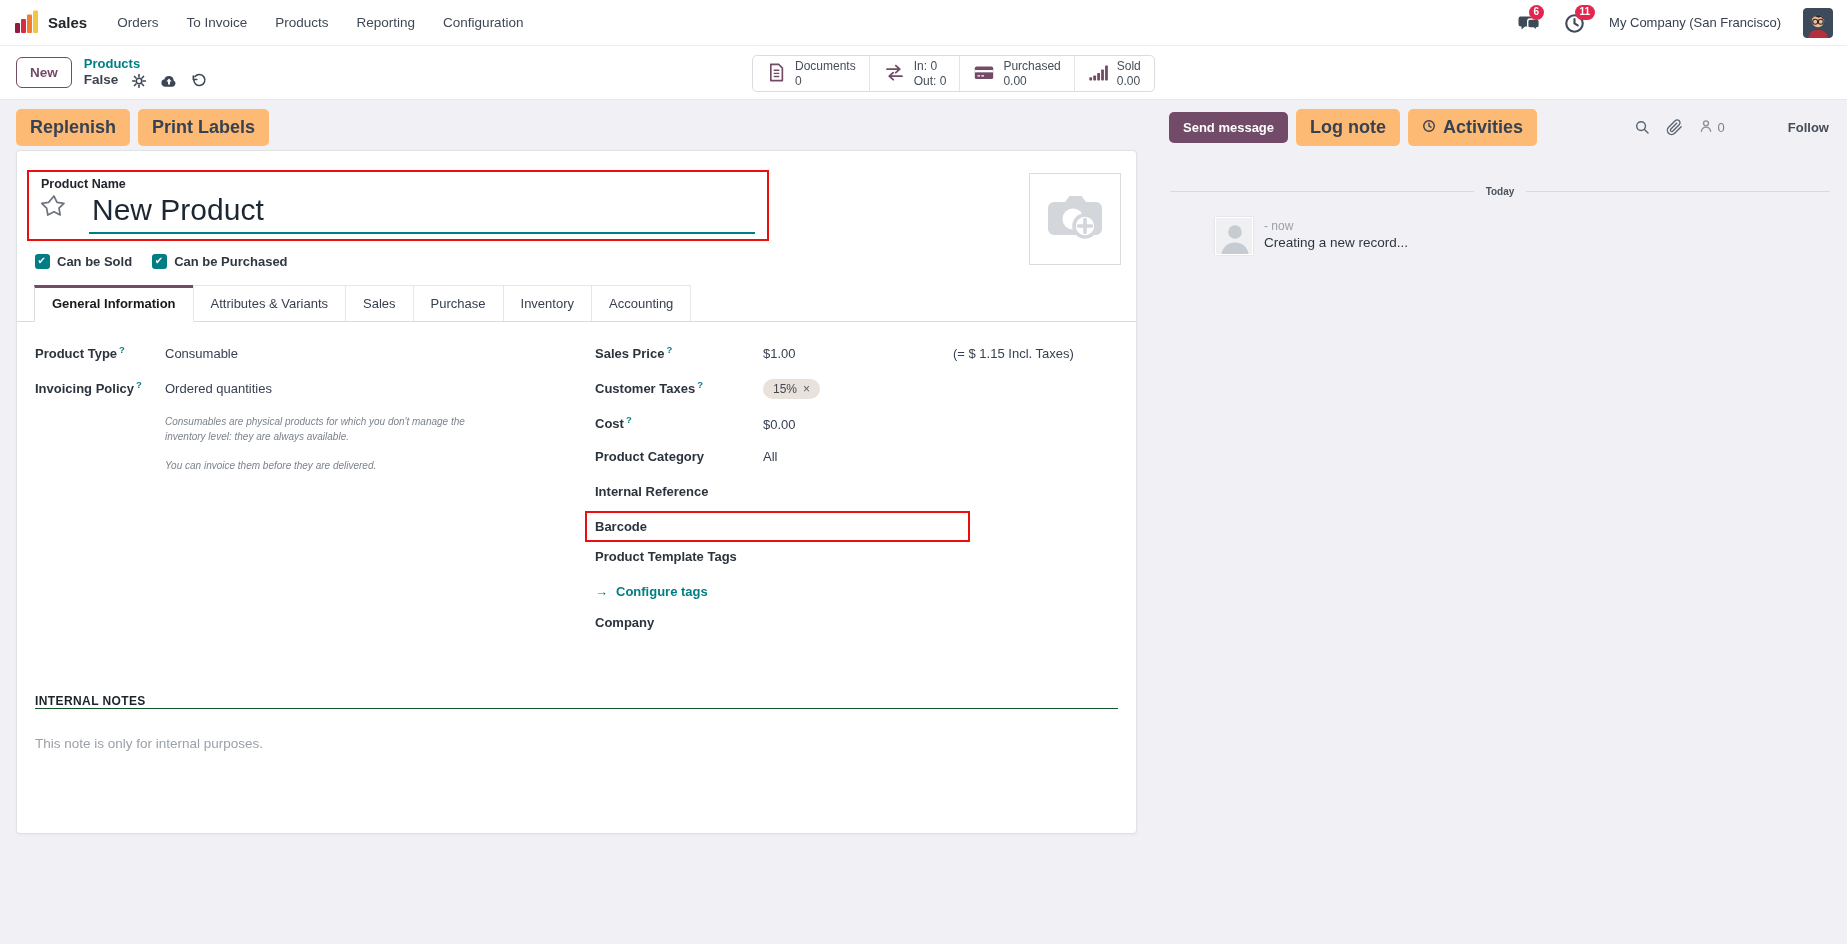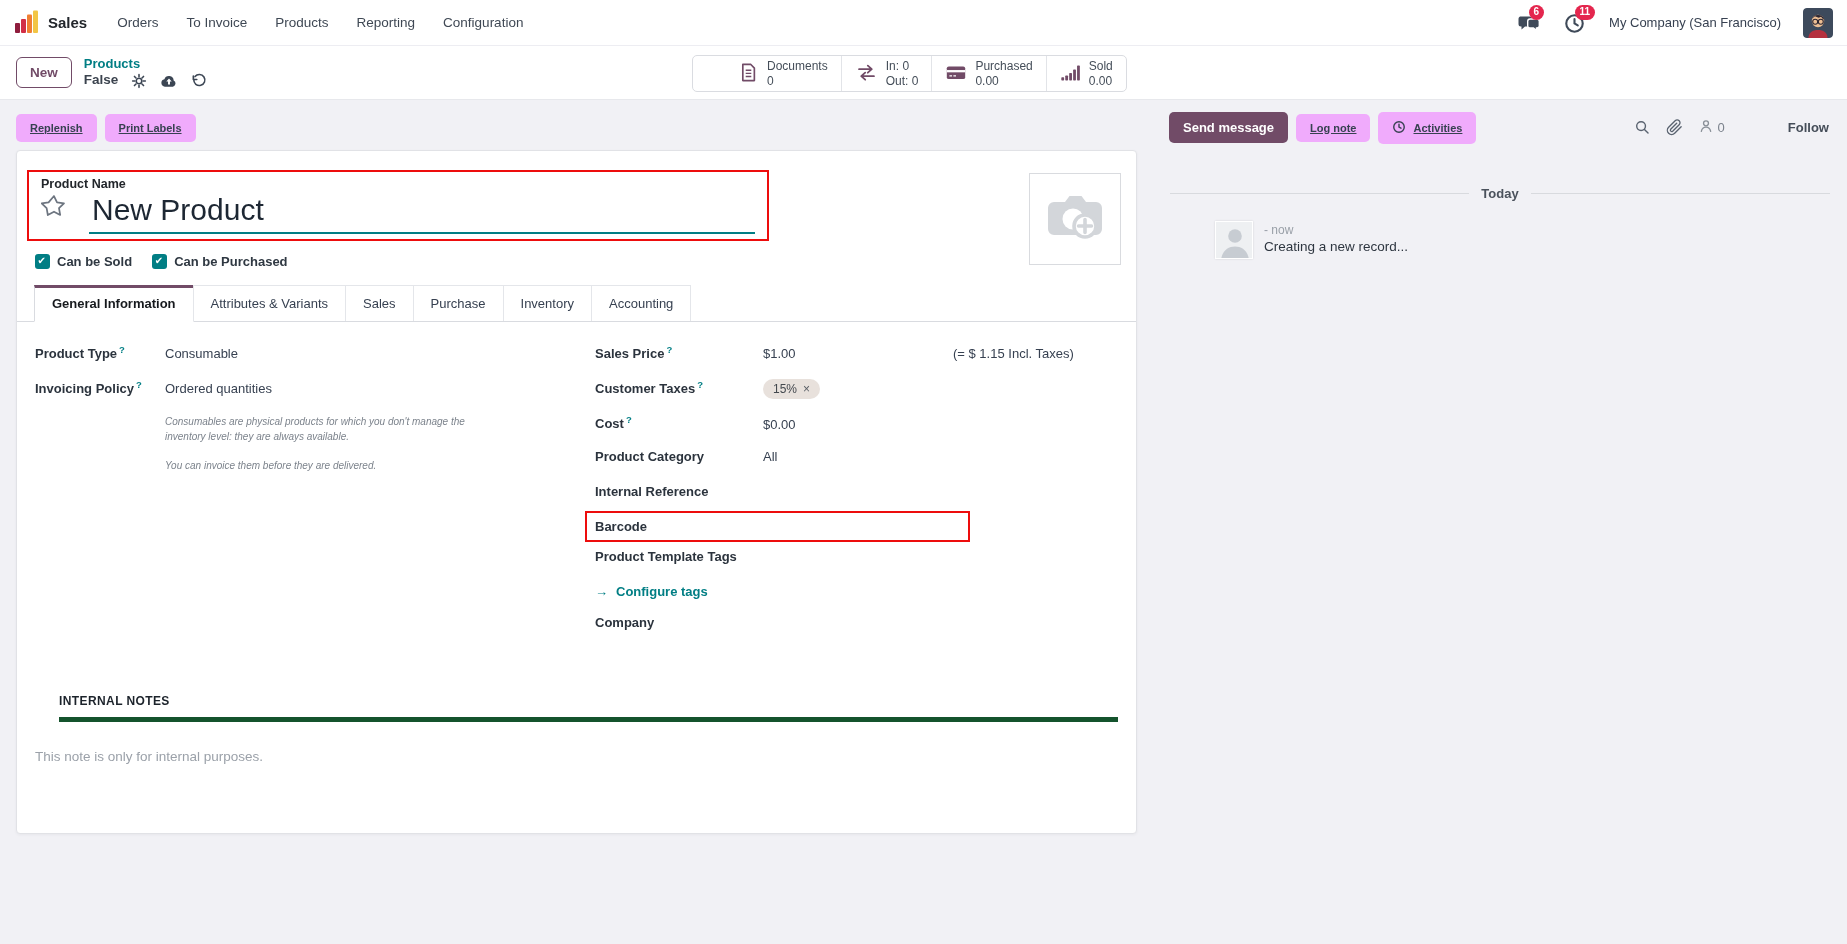--- a/index.html
+++ b/index.html
@@ -19,28 +19,28 @@
   .user-avatar { width:30px; height:30px; border-radius:4px; overflow:hidden; cursor:pointer; }
 
   
   .control-panel { height:54px; background:#fff; border-bottom:1px solid #e7e8ec; display:flex; align-items:center; padding:0 16px; position:relative; }
   .btn-new { border:1px solid #714B67; color:#714B67; background:#fff; font-weight:700; font-size:13.5px; padding:7px 13px; border-radius:6px; cursor:pointer; }
   .bc-block { margin-left:12px; display:flex; flex-direction:column; line-height:1.25; }
   .bc-parent { color:#017E84; font-size:13px; font-weight:600; cursor:pointer; }
   .bc-row { display:flex; align-items:center; gap:13px; }
   .bc-current { font-size:13.5px; color:#3b434e; font-weight:600; }
   .bc-icon { cursor:pointer; display:inline-flex; }
-  .stat-group { position:absolute; left:692px; top:9px; display:flex; border:1px solid #dadce1; border-radius:5px; background:#fff; height:37px;padding-left:32px; }
+  .stat-group { position:absolute; left:752px; top:9px; display:flex; border:1px solid #dadce1; border-radius:5px; background:#fff; height:37px; }
   .stat-btn { display:flex; align-items:center; gap:8px; padding:0 13px; cursor:pointer; border-left:1px solid #e2e4e8; }
   .stat-btn:first-child { border-left:none; }
   .stat-text { display:flex; flex-direction:column; line-height:1.25; font-size:12px; color:#454e59; }
 
   
   .action-row { display:flex; align-items:center; padding:0 16px; margin:11px 0 6px; height:33px; }
-  .btn-gray { background:#f0abfc; border:none; color:#374151; font-size:11px; font-weight:600; padding:8px 14px; border-radius:5px; cursor:pointer; margin-right:8px; display:inline-flex; align-items:center; gap:7px;text-decoration:underline; }
+  .btn-gray { background:#fdba74; border:none; color:#374151; font-size:18px; font-weight:600; padding:8px 14px; border-radius:5px; cursor:pointer; margin-right:8px; display:inline-flex; align-items:center; gap:7px; }
   .btn-primary { background:#714B67; border:none; color:#fff; font-size:13px; font-weight:600; padding:8px 14px; border-radius:5px; cursor:pointer; margin-right:8px; }
   .action-right { margin-left:auto; display:flex; align-items:center; width:662px; }
   .chatter-icons { margin-left:auto; display:flex; align-items:center; gap:15px; }
   .follower { display:flex; align-items:center; gap:4px; color:#7b828c; cursor:pointer; }
   .follow-label { margin-left:48px; margin-right:2px; font-size:13px; font-weight:600; color:#454d58; cursor:pointer; }
   .ic-btn { cursor:pointer; display:inline-flex; }
 
   
   .main-wrap { display:flex; align-items:flex-start; padding-left:16px; }
   .sheet { width:1121px; flex-shrink:0; min-height:684px; background:#fff; border:1px solid #e1e2e6; border-radius:4px; box-shadow:0 1px 3px rgba(40,40,60,.05); position:relative; }
@@ -77,28 +77,28 @@
   .tag-pill { background:#e8e1dc; border-radius:11px; padding:3px 10px; font-size:12px; color:#43484e; display:inline-flex; align-items:center; gap:6px; }
   .tag-x { cursor:pointer; color:#5a5f66; }
   .frow.highlight { border:2px solid #ed0d0d; width:385px; padding:6px 8px; margin-left:-10px; margin-top:-8px; margin-bottom:7px; align-items:center; }
   .link-row { margin:2px 0 16px 0; display:flex; align-items:center; gap:8px; }
   .teal-link { color:#017E84; font-size:13px; font-weight:600; cursor:pointer; }
   .help-block { margin:10px 0 0 130px; max-width:305px; font-style:italic; color:#7c838c; line-height:1.5; font-size:10px; }
   .help-block p + p { margin-top:14px; }
 
   
   .notes-section { margin:44px 18px 0 18px; }
-  .notes-title { font-size:12px; font-weight:700; letter-spacing:.4px; color:#1c232b; padding-bottom:9px; border-bottom:5px solid #14532d;margin-left:24px; }
+  .notes-title { font-size:12px; font-weight:700; letter-spacing:.4px; color:#1c232b; border-bottom:1px solid #14532d; }
   .notes-placeholder { margin-top:27px; color:#9ba1a9; font-size:13.5px; cursor:text; }
 
   
   .chatter { flex:1; padding:20px 17px 0 33px; }
   .date-divider { display:flex; align-items:center; gap:12px; margin-top:16px; }
   .date-divider .line { flex:1; height:1px; background:#d8dade; }
-  .date-label { font-size:13px; font-weight:700; color:#4b525c; }
+  .date-label { font-size:10px; font-weight:700; color:#4b525c; }
   .message { display:flex; gap:11px; margin-top:20px;padding-left:45px; }
   .msg-avatar { width:38px; height:38px; background:#eef0f2; border:1px solid #fff; box-shadow:0 0 2px rgba(0,0,0,.12); overflow:hidden; flex-shrink:0; }
   .msg-body { display:flex; flex-direction:column; gap:2px; padding-top:2px; }
   .msg-meta { font-size:12px; color:#9aa0a8; }
   .msg-text { font-size:13.5px; color:#2e3640; }
 </style>
 </head>
 <body>
 
 <nav class="topbar">

